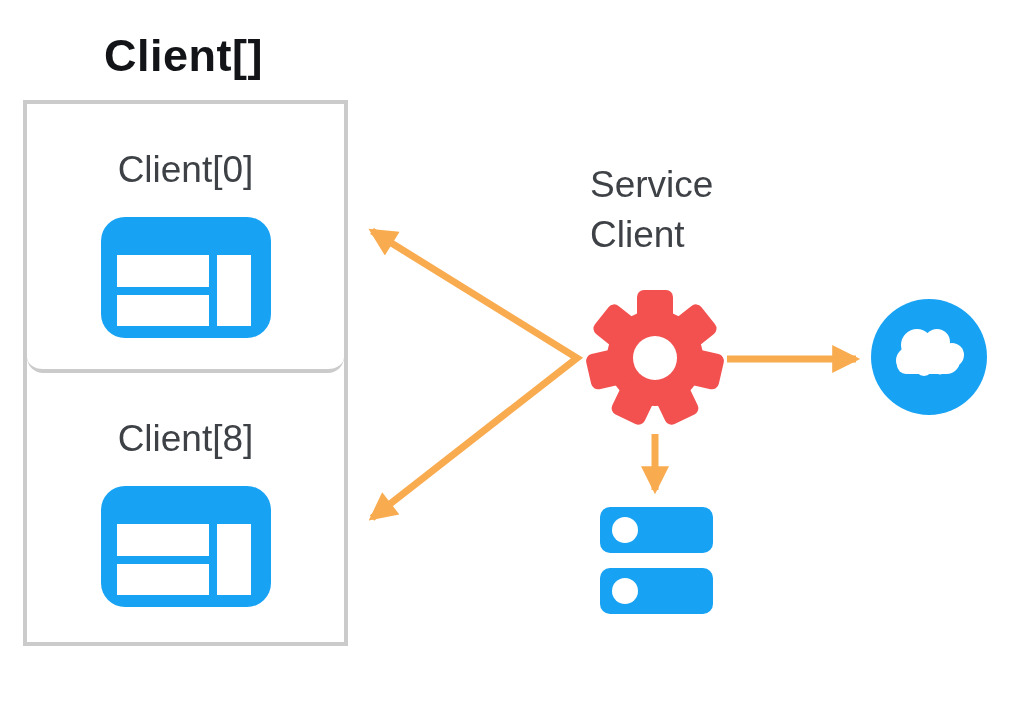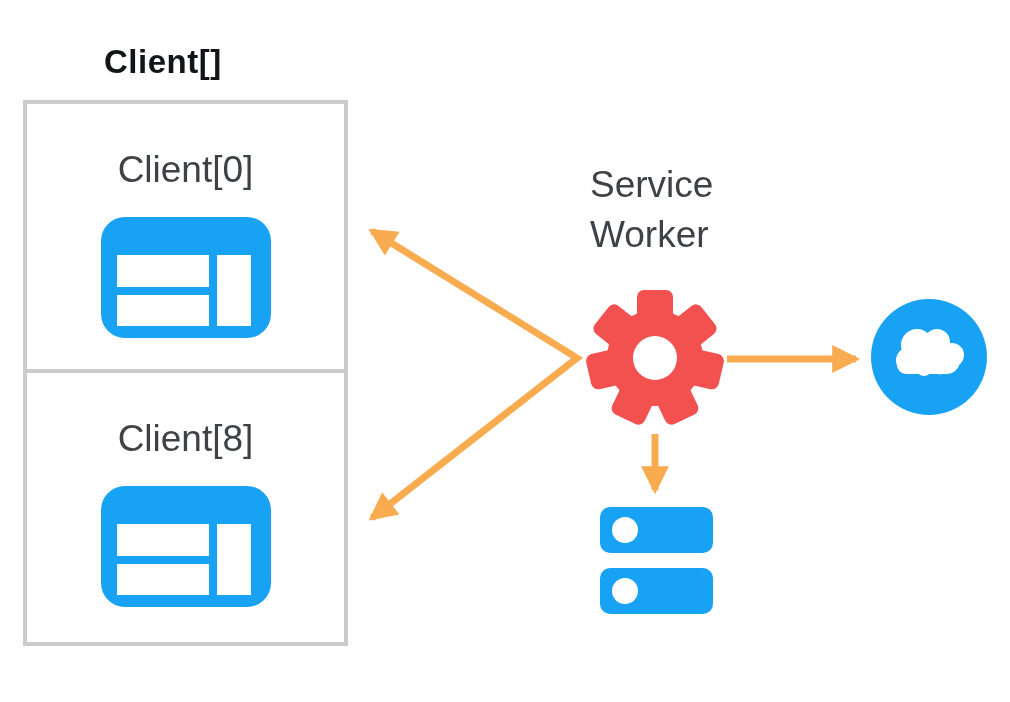--- a/index.html
+++ b/index.html
@@ -13,22 +13,22 @@
     width: 1010px;
     height: 702px;
     background: #ffffff;
     overflow: hidden;
   }
   .abs { position: absolute; }
 
   
   .diagram-title {
     left: 104px;
-    top: 43px;
-    font-size: 33px;
+    top: 30px;
+    font-size: 45px;
     font-weight: 700;
     letter-spacing: 0.5px;
     color: var(--title, #121417);
     white-space: nowrap;
   }
   .client-label {
     font-size: 37px;
     font-weight: 400;
     color: var(--text-dark, #3E4247);
     white-space: nowrap;
@@ -54,21 +54,21 @@
     background: #ffffff;
   }
   .client-cell {
     box-sizing: border-box;
     height: 269px;
     display: flex;
     flex-direction: column;
     align-items: center;
     padding-top: 45px;
   }
-  .client-cell.first { border-bottom: 4px solid var(--box-border, #CBCBCB); }
+  .client-cell.first { border-bottom: 4px solid var(--box-border, #CBCBCB); border-radius: 16px; }
   .client-cell .icon-wrap { margin-top: 26px; }
 
   
   .fill-blue   { fill: var(--blue,   #18A2F4); }
   .fill-red    { fill: var(--red,    #F2514F); }
   .fill-orange { fill: var(--orange, #F9AB50); }
   .fill-white  { fill: #ffffff; }
   .stroke-orange { stroke: var(--orange, #F9AB50); }
 
   .gear-icon   { left: 583px; top: 286px; width: 144px; height: 144px; }
@@ -104,21 +104,21 @@
           <rect class="fill-blue" x="0" y="0" width="170" height="121" rx="24"></rect>
           <rect class="fill-white" x="16" y="38" width="92" height="32"></rect>
           <rect class="fill-white" x="16" y="78" width="92" height="31"></rect>
           <rect class="fill-white" x="116" y="38" width="34" height="71"></rect>
         </svg>
       </div>
     </div>
   </div>
 
   <div class="abs sw-label">Service
-Worker</div>
+Client</div>
 
   <svg class="abs gear-icon" viewBox="-72 -72 144 144" aria-hidden="true">
     <g class="fill-red">
       <circle r="48"></circle>
       <rect x="-18" y="-68" width="36" height="42" rx="7"></rect>
       <rect x="-18" y="-68" width="36" height="42" rx="7" transform="rotate(51.43)"></rect>
       <rect x="-18" y="-68" width="36" height="42" rx="7" transform="rotate(102.86)"></rect>
       <rect x="-18" y="-68" width="36" height="42" rx="7" transform="rotate(154.29)"></rect>
       <rect x="-18" y="-68" width="36" height="42" rx="7" transform="rotate(205.71)"></rect>
       <rect x="-18" y="-68" width="36" height="42" rx="7" transform="rotate(257.14)"></rect>

